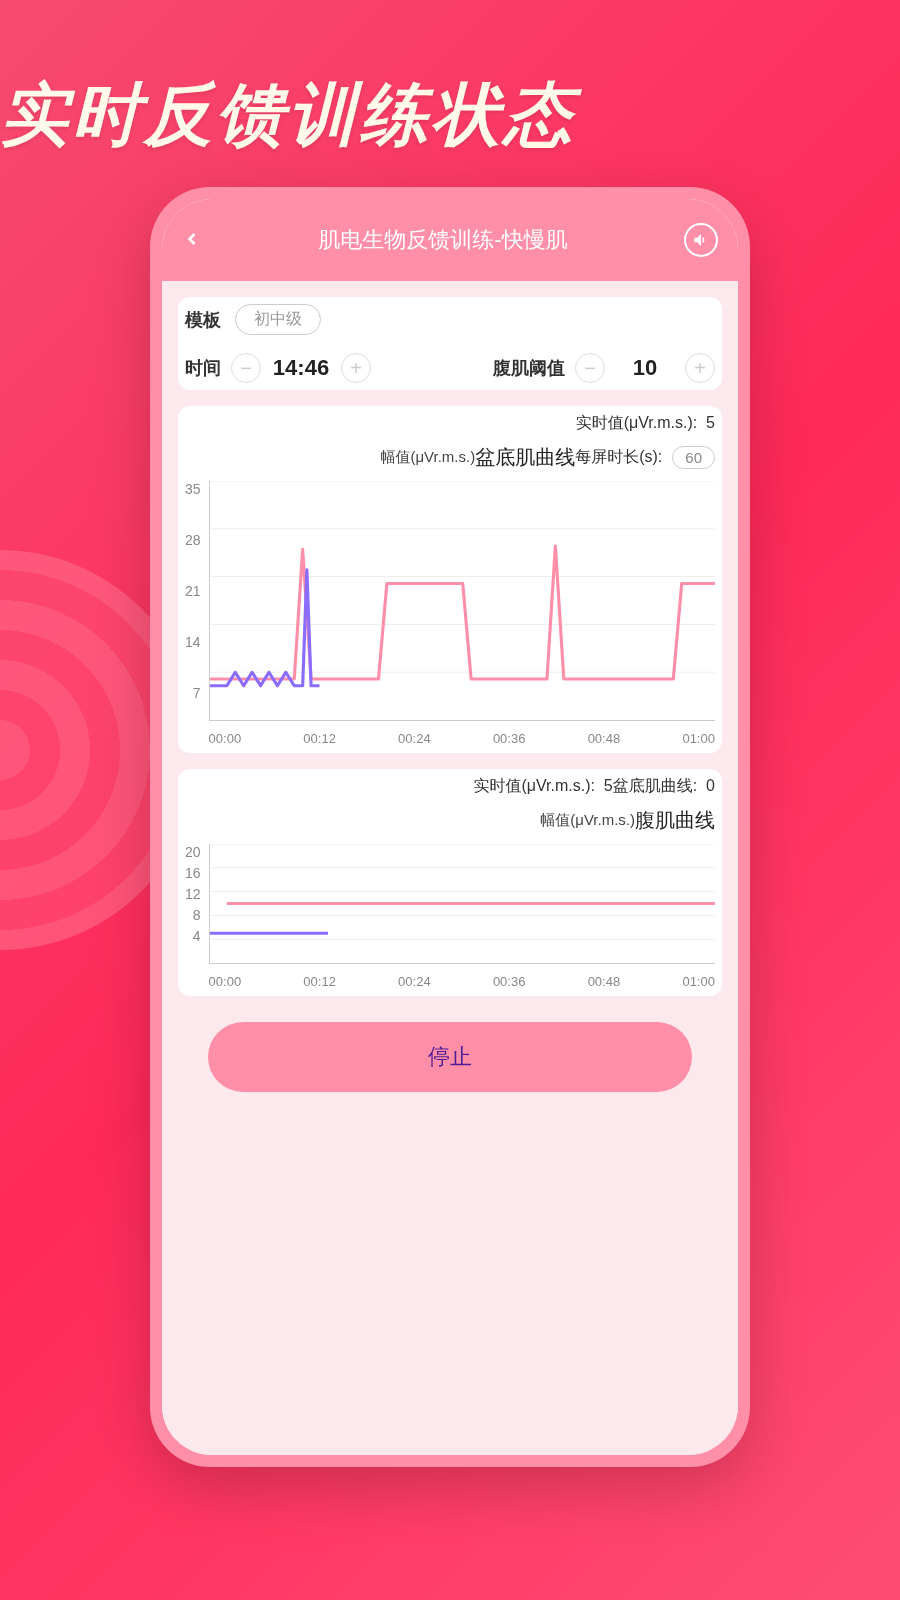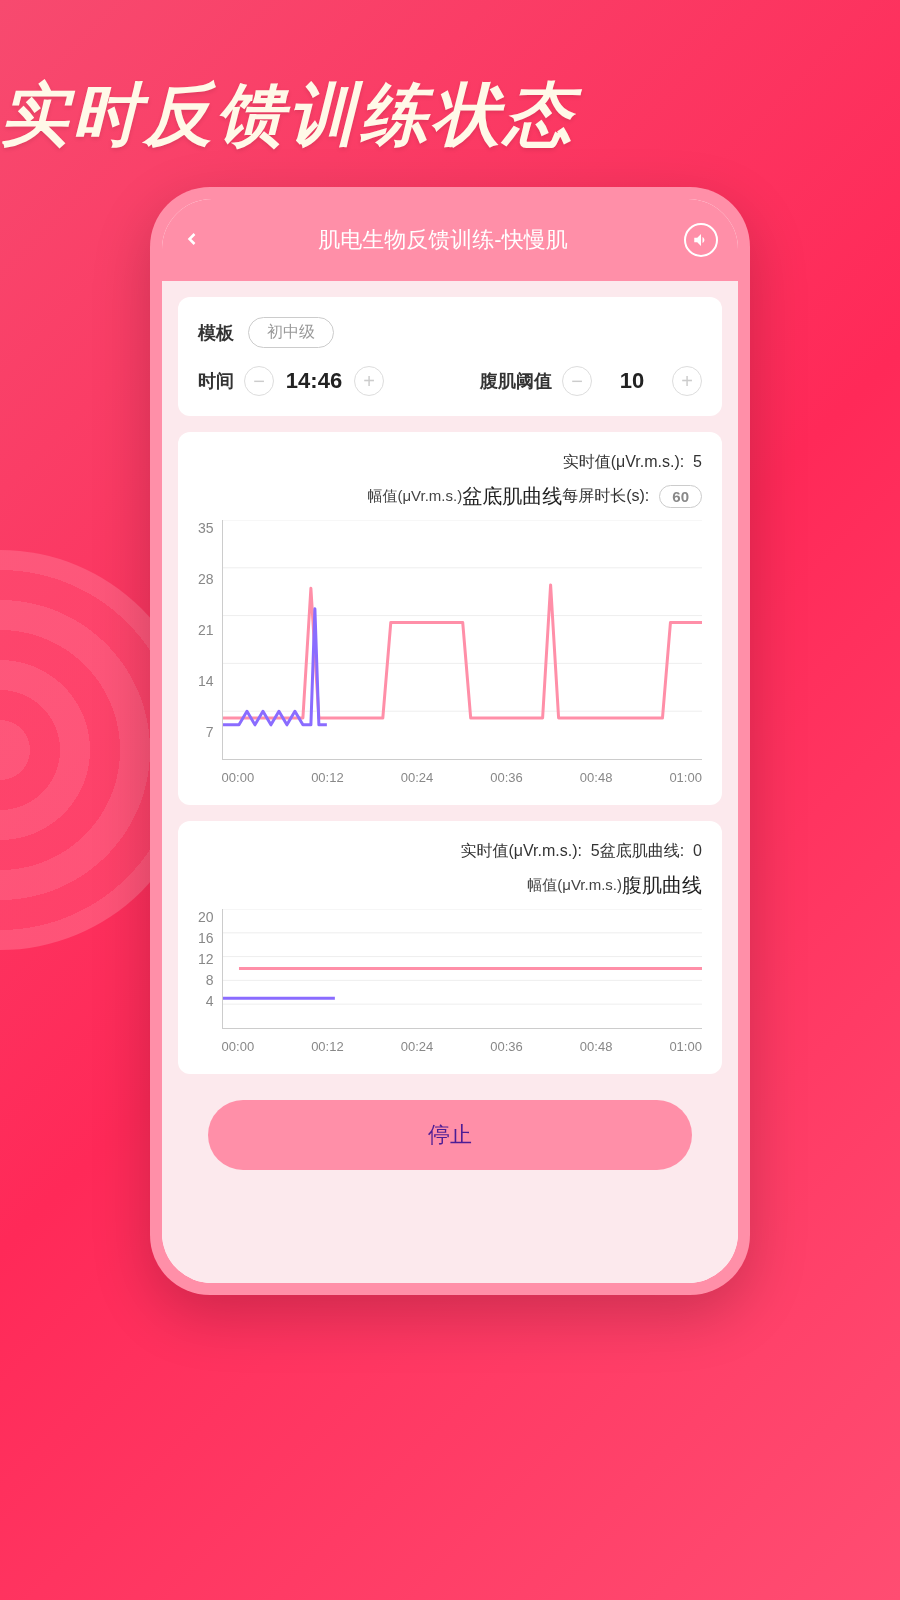--- a/index.html
+++ b/index.html
@@ -27,21 +27,21 @@
   font-size: 68px;
   font-weight: 900;
   color: #fff9e8;
   font-style: italic;
   letter-spacing: 4px;
   text-shadow: 0 2px 4px rgba(0,0,0,0.1);
 }
 .phone {
   margin: 0 auto;
   width: 600px;
-  height: 1108px;
+  height: 1280px;
   background: #ff8fa8;
   border-radius: 60px;
   padding: 12px;
   box-shadow: 0 20px 60px rgba(0,0,0,0.2);
   position: relative;
   z-index: 2;
 }
 .phone-inner {
   background: #fff;
   border-radius: 50px;
@@ -81,21 +81,21 @@
   background: #fce9ed;
   flex: 1;
   padding: 16px;
   display: flex;
   flex-direction: column;
   gap: 16px;
 }
 .card {
   background: #fff;
   border-radius: 12px;
-  padding: 20px;
+  padding: 7px;
 }
 .ctrl-row {
   display: flex;
   align-items: center;
   gap: 14px;
   margin-bottom: 18px;
 }
 .ctrl-row:last-child { margin-bottom: 0; }
 .label {
   font-size: 18px;
@@ -146,21 +146,20 @@
 .y-label {
   font-size: 15px;
   color: #444;
 }
 .screen-dur-pill {
   border: 1.5px solid #ccc;
   border-radius: 14px;
   padding: 2px 12px;
   font-size: 15px;
   color: #888;
-  font-weight: bold;
 }
 .chart-wrap {
   display: flex;
   gap: 8px;
 }
 .y-axis {
   display: flex;
   flex-direction: column;
   justify-content: space-between;
   align-items: flex-end;

